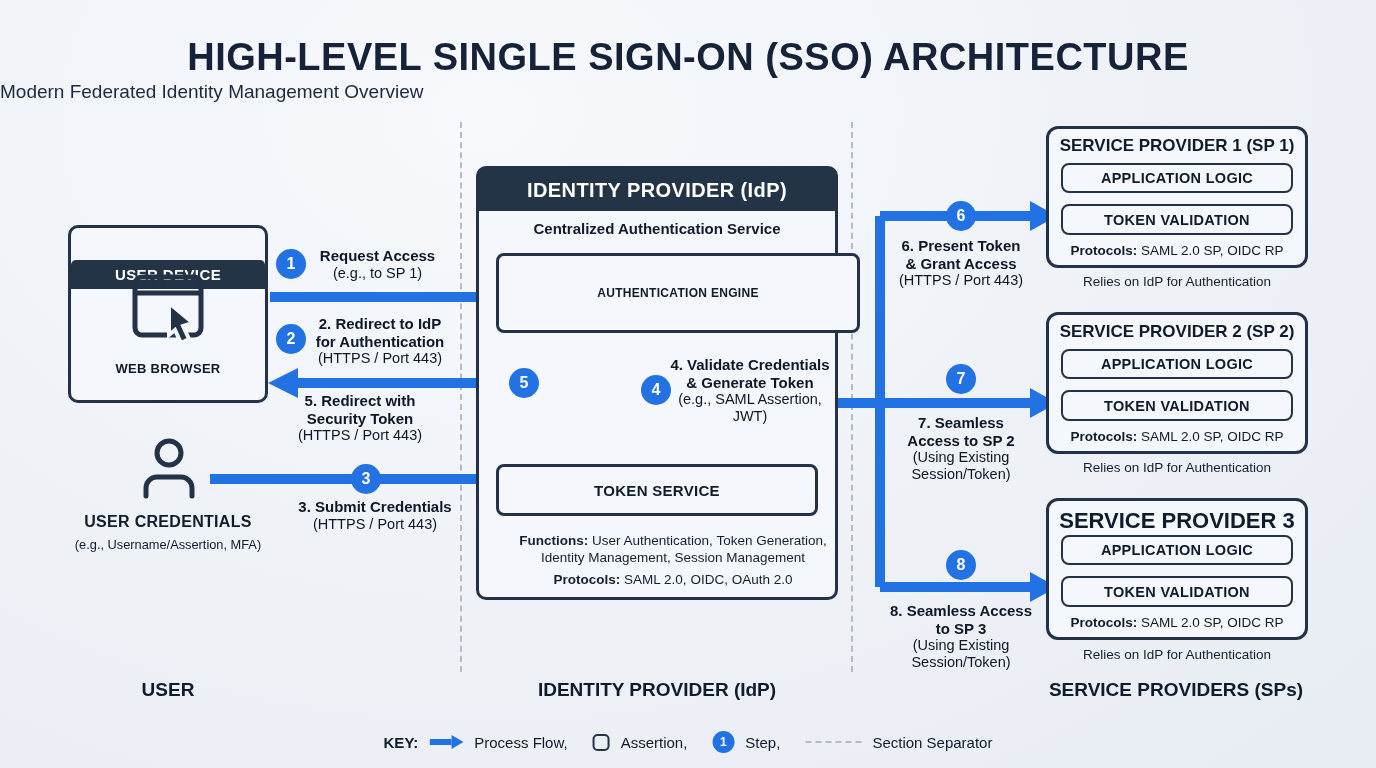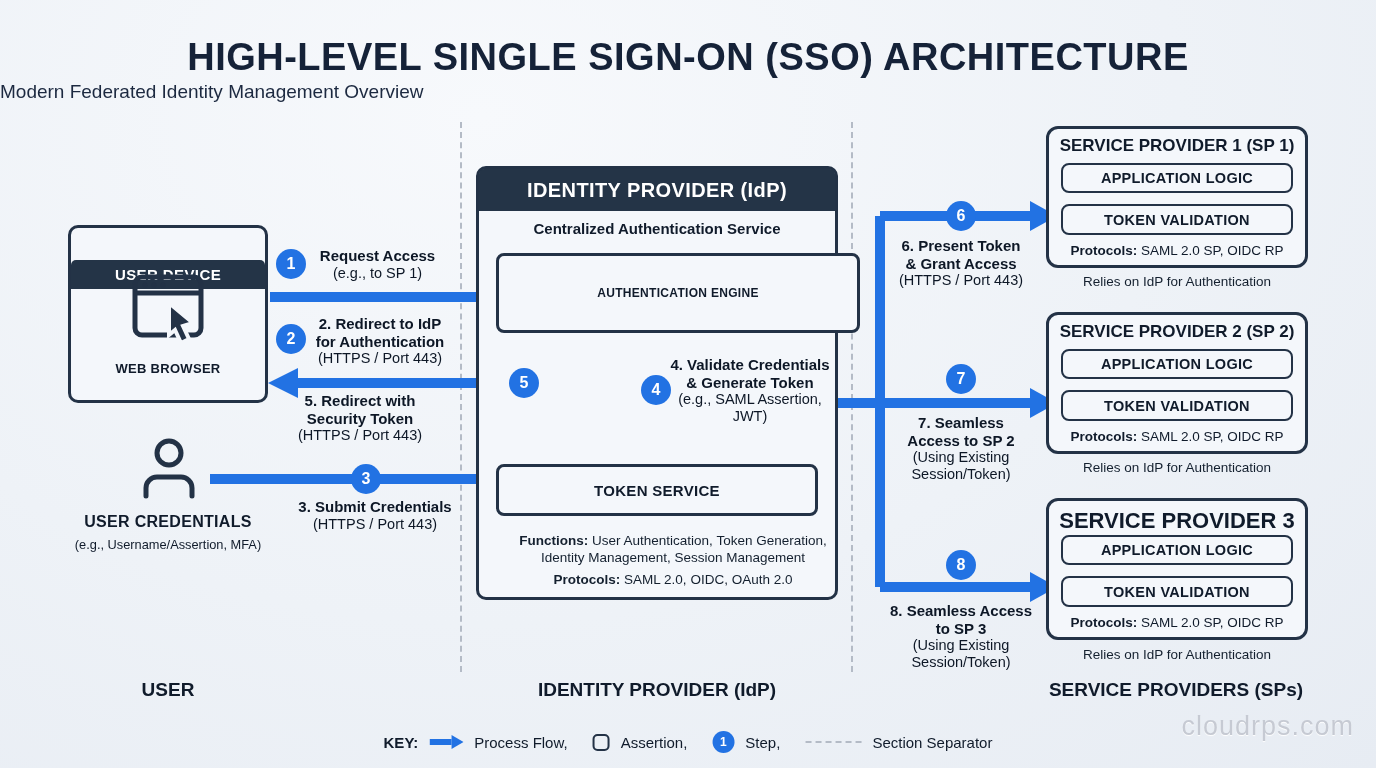--- a/index.html
+++ b/index.html
@@ -190,15 +190,14 @@
     </svg>
     <span>Process Flow,</span>
     <span class="key-comp" style="margin-left:14px;"></span>
     <span>Assertion,</span>
     <span class="key-step" style="margin-left:14px;">1</span>
     <span>Step,</span>
     <span class="key-dash" style="margin-left:14px;"></span>
     <span>Section Separator</span>
   </div>
 
-  <div class="watermark">cloudrps.com</div>
 
 </div>
 
 </body></html>

